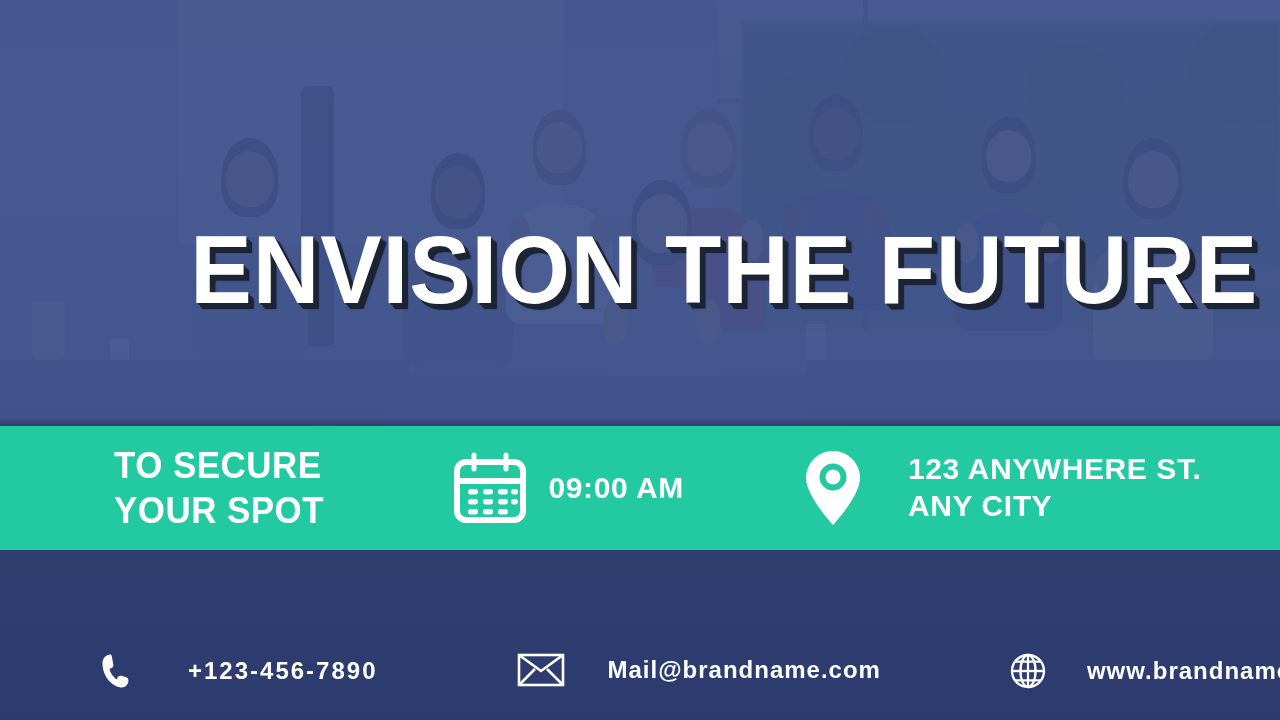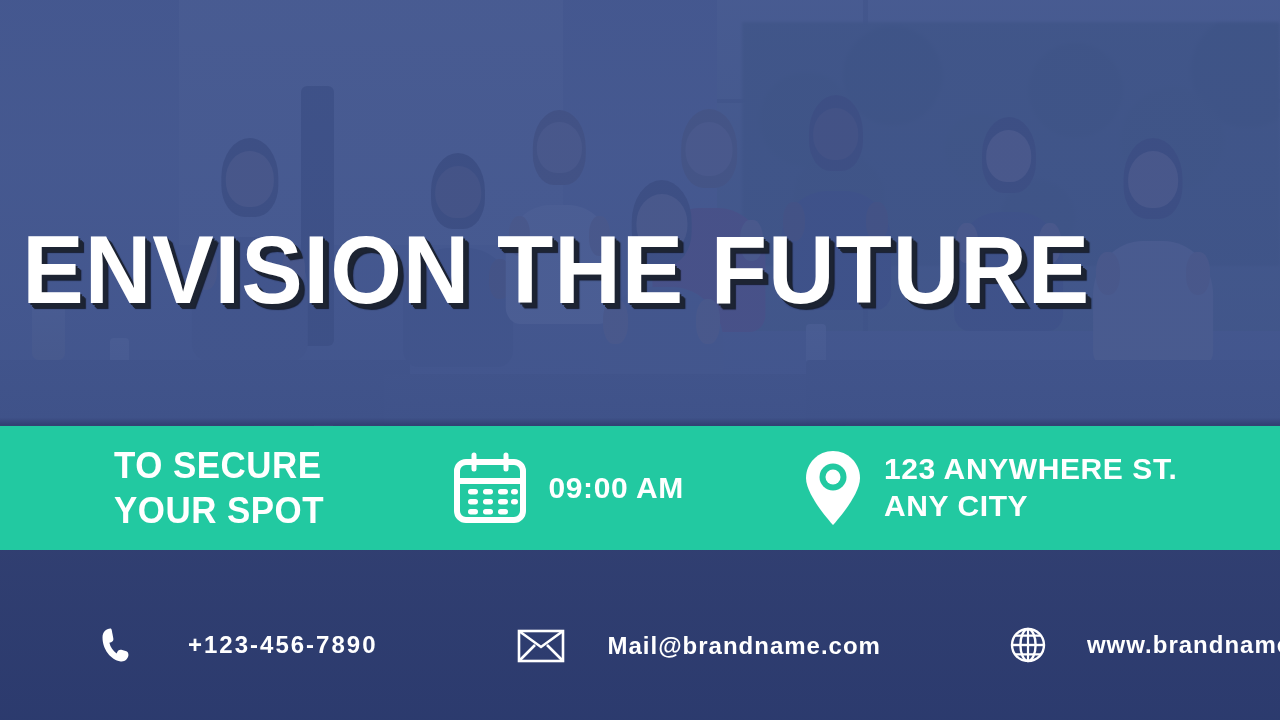--- a/index.html
+++ b/index.html
@@ -138,21 +138,21 @@
   .photo-tint2 {
     position: absolute; inset: 0;
     background: #45588f;
     opacity: .55;
   }
 
   
   .headline-wrap {
     position: absolute;
     left: 0; right: 0; top: 222px;
-    text-align: left;
+    text-align: right;
     pointer-events: none;
   }
   .headline {
     display: inline-block;
     font-family: "Liberation Sans Narrow", "Liberation Sans", sans-serif;
     font-weight: 700;
     font-size: 96px;
     line-height: 1;
     letter-spacing: 1px;
     color: #ffffff;
@@ -170,21 +170,21 @@
     position: absolute;
     left: 0; top: 426px;
     width: 100%; height: 124px;
     background: #22c9a1;
     display: flex;
     align-items: center;
   }
   .band-col { display: flex; align-items: center; }
   .band-col.cta      { margin-left: 114px; }
   .band-col.datetime { margin-left: 122px; }
-  .band-col.location { margin-left: 120px; }
+  .band-col.location { margin-left: 120px; gap: 24px; }
 
   .cta-text {
     font-family: "Liberation Sans Narrow", "Liberation Sans", sans-serif;
     font-weight: 700;
     font-size: 36px;
     line-height: 1.25;
     letter-spacing: .5px;
     color: #ffffff;
     text-transform: uppercase;
     transform: scaleX(.97);
@@ -199,24 +199,24 @@
     line-height: 1.22;
     letter-spacing: .6px;
     color: #ffffff;
     text-transform: uppercase;
     white-space: nowrap;
   }
 
   
   .footer {
     position: absolute;
-    left: 0; top: 544px;
+    left: 0; top: 598px;
     width: 100%; height: 120px;
     display: flex;
-    align-items: flex-end;
+    align-items: flex-start;
   }
   .contact { display: flex; align-items: center; margin-top: 54px; }
   .contact.phone   { margin-left: 100px; }
   .contact.email   { margin-left: 140px; }
   .contact.website { margin-left: 128px; }
   .contact-icon { flex: none; display: flex; align-items: center; justify-content: center; }
   .contact-text {
     font-family: "Liberation Sans Narrow", "Liberation Sans", sans-serif;
     font-weight: 700;
     font-size: 24px;

